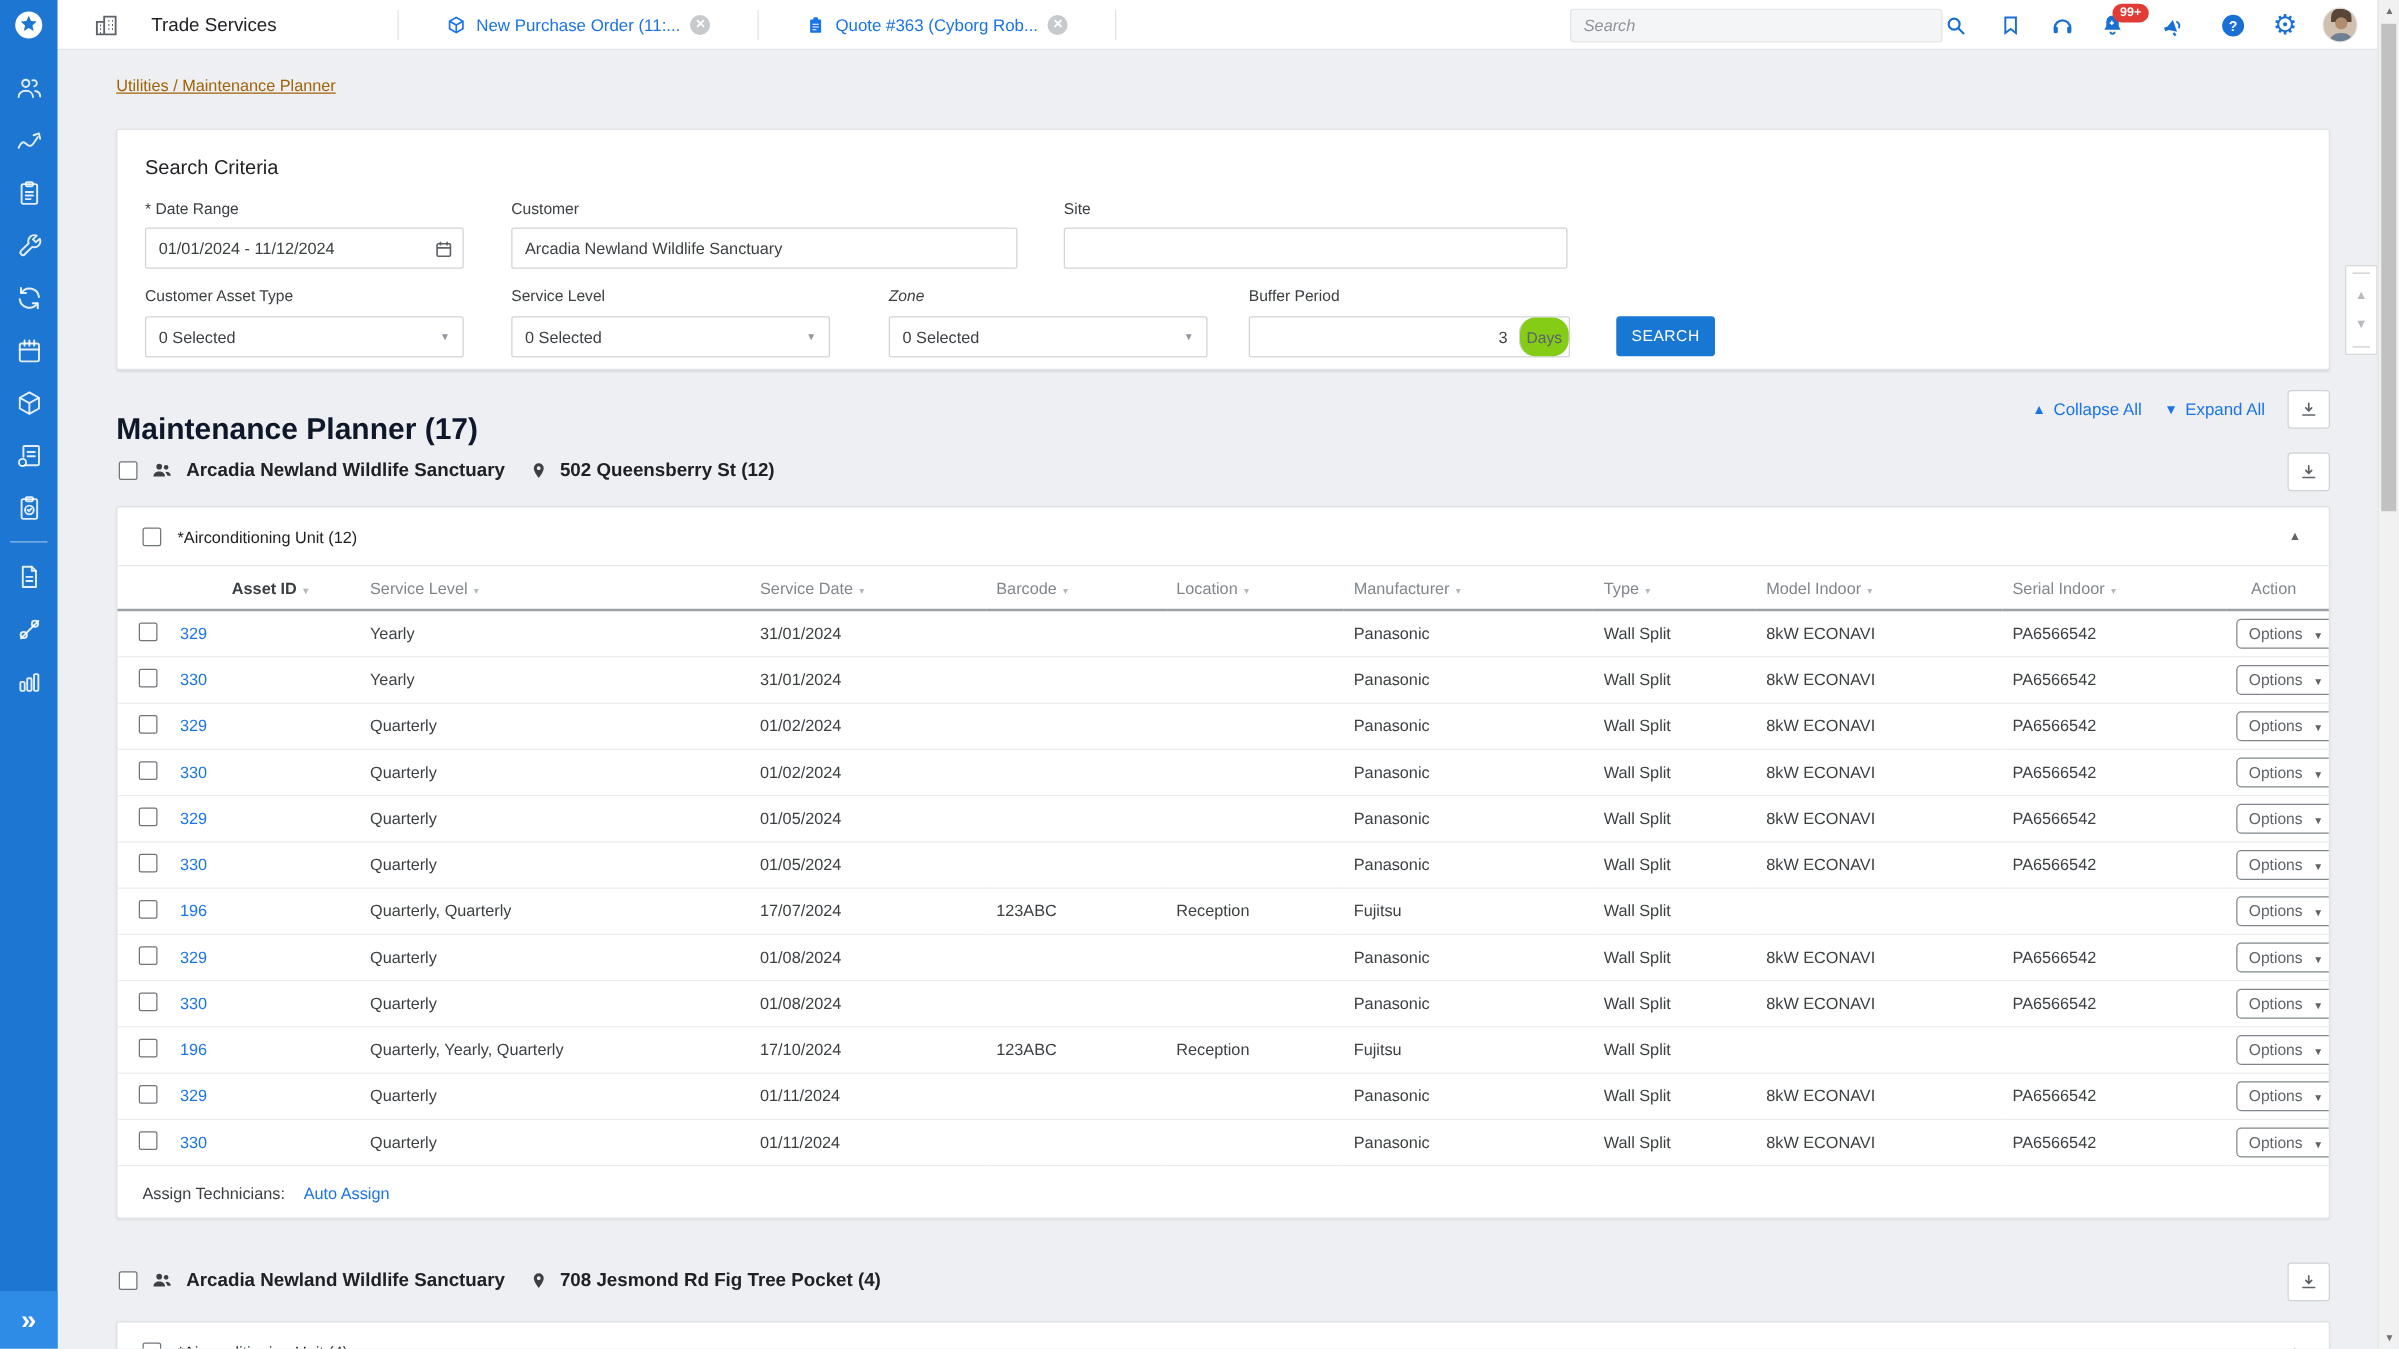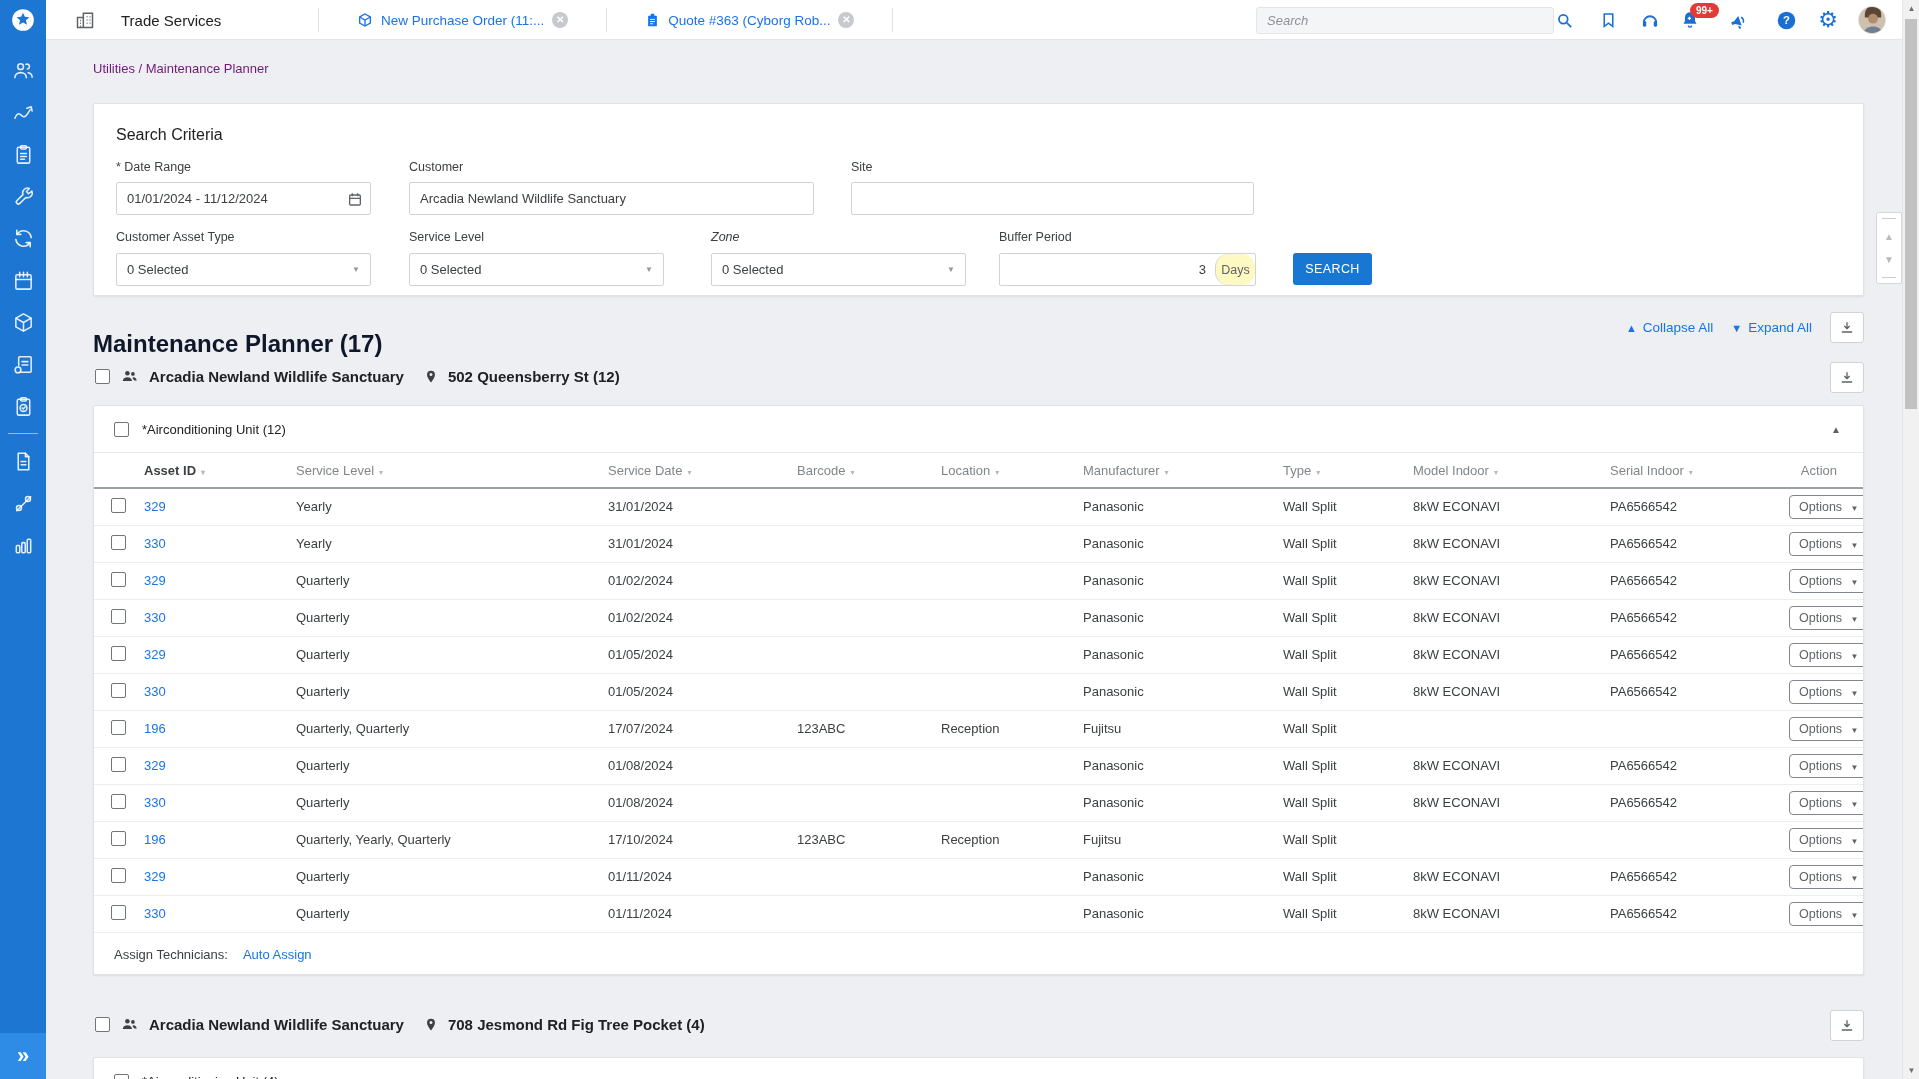--- a/index.html
+++ b/index.html
@@ -29,35 +29,35 @@
   .side-item { width:46px; height:42px; display:flex; align-items:center; justify-content:center; color:rgba(255,255,255,0.88); cursor:pointer; }
   .side-divider { width:30px; height:1px; background:rgba(255,255,255,0.5); margin:6px 0; }
   .expand-btn { position:absolute; left:0; bottom:0; width:46px; height:46px; background:#2e8ce6; color:#fff; display:flex; align-items:center; justify-content:center; font-size:22px; font-weight:bold; cursor:pointer; }
 
   
   .scrollbar { position:absolute; right:0; top:0; width:17px; height:1079px; background:#f1f1f1; border-left:1px solid #e4e4e4; z-index:6; }
   .sb-arrow { position:absolute; left:0; width:17px; height:17px; display:flex; align-items:center; justify-content:center; font-size:8px; color:#6f6f6f; cursor:pointer; }
   .sb-thumb { position:absolute; left:2px; top:19px; width:12px; height:390px; background:#c1c1c1; cursor:pointer; }
 
   
-  .breadcrumb { position:absolute; left:93px; top:61px; font-size:13px; color:#701a75; }
+  .breadcrumb { position:absolute; left:93px; top:61px; font-size:13px; color:#a16207;text-decoration:underline; }
 
   
   .card { position:absolute; background:#fff; border:1px solid #e0e2e5; border-radius:2px; box-shadow:0 1px 2px rgba(0,0,0,0.08); }
   .sc-card { left:93px; top:103px; width:1771px; height:193px; }
   .sc-title { position:absolute; left:22px; top:22px; font-size:16px; color:#202124; }
   .fld-label { position:absolute; font-size:12.5px; color:#3c4043; }
   .inp { position:absolute; height:33px; background:#fff; border:1px solid #d0d3d7; border-radius:2px; font-size:13px; color:#3c4043; display:flex; align-items:center; }
   .inp input { width:100%; height:100%; border:0; outline:none; background:transparent; font-family:"Liberation Sans",sans-serif; font-size:13px; color:#3c4043; padding:0 10px; }
   .sel { justify-content:space-between; padding:0 10px; cursor:pointer; }
   .sel .chev { font-size:8px; color:#9097a0; }
   .cal-icon { position:absolute; right:7px; top:8px; width:16px; height:16px; color:#5f6368; cursor:pointer; }
   .buffer-wrap { position:absolute; left:905px; top:149px; width:257px; height:33px; border:1px solid #d0d3d7; border-radius:2px; display:flex; background:#fff; }
   .buffer-input { flex:1; border:0; outline:none; text-align:right; padding-right:9px; font-family:"Liberation Sans",sans-serif; font-size:13px; color:#3c4043; background:transparent; }
-  .buffer-addon { width:40px; background:#fef9c3; border-left:1px solid #d0d3d7; display:flex; align-items:center; justify-content:center; font-size:12.5px; color:#5f6368;border-radius:13px; }
+  .buffer-addon { width:40px; background:#84cc16; border-left:1px solid #d0d3d7; display:flex; align-items:center; justify-content:center; font-size:12.5px; color:#5f6368;border-radius:13px; }
   .search-btn { position:absolute; left:1199px; top:149px; width:79px; height:32px; background:#1977d4; color:#fff; border:0; border-radius:3px; font-family:"Liberation Sans",sans-serif; font-size:12.5px; letter-spacing:0.4px; cursor:pointer; }
 
   
   .planner-title { position:absolute; left:93px; top:330px; font-size:24px; font-weight:bold; color:#0f172a; }
   .hdr-controls { position:absolute; top:312px; right:55px; display:flex; align-items:center; gap:18px; }
   .link-ctl { display:flex; align-items:center; gap:6px; color:#1a73e8; font-size:13.5px; cursor:pointer; }
   .tri { font-size:11px; }
   .dl-btn { width:34px; height:31px; background:#fff; border:1px solid #cfd2d6; border-radius:3px; display:flex; align-items:center; justify-content:center; color:#5f6368; cursor:pointer; }
 
   .group-hdr { position:absolute; left:95px; display:flex; align-items:center; gap:10px; }
@@ -68,21 +68,21 @@
   .cbx { display:inline-block; width:15px; height:15px; background:#fff; border:1.5px solid #70757a; border-radius:2px; cursor:pointer; flex:none; }
 
   
   .asset-card-1 { left:93px; top:405px; width:1771px; height:570px; }
   .asset-card-2 { left:93px; top:1057px; width:1771px; height:90px; }
   .subhdr { height:47px; display:flex; align-items:center; padding:0 22px 0 20px; border-bottom:1px solid #e6e8eb; }
   .subhdr-label { margin-left:13px; font-size:13px; font-weight:normal; color:#202124; }
   .panel-arrow { margin-left:auto; font-size:10px; color:#5f6368; cursor:pointer; }
   table.asset-table { width:100%; border-collapse:collapse; table-layout:fixed; }
   .asset-table thead th { height:35px; font-size:13px; font-weight:400; color:#80868b; text-align:left; padding:0 0 0 8px; border-bottom:2px solid #9aa0a6; white-space:nowrap; }
-  .asset-table thead th.th-dark { color:#3c4043; font-weight:bold; }
+  .asset-table thead th.th-dark { color:#3c4043; font-weight:bold;text-align:center; }
   .asset-table thead th.th-action { text-align:right; padding-right:26px; color:#80868b; }
   .asset-table thead .sort { font-size:8px; color:#b4b9be; margin-left:5px; }
   .asset-table tbody td { height:37px; font-size:13px; color:#3c4043; padding:0 0 0 8px; border-bottom:1px solid #ebedef; white-space:nowrap; overflow:hidden; }
   .asset-table tbody td.cell-sel { padding-left:17px; }
   .asset-table tbody td.cell-action { text-align:right; padding-right:14px; }
   .asset-link { color:#1a73e8; text-decoration:none; cursor:pointer; }
   .options-btn { height:24px; padding:0 9px; background:#fff; border:1px solid #80868b; border-radius:4px; color:#5f6368; font-family:"Liberation Sans",sans-serif; font-size:12.5px; cursor:pointer; }
   .options-btn .caret { font-size:8px; margin-left:5px; }
   .tbl-footer { height:43px; display:flex; align-items:center; padding-left:20px; font-size:13px; color:#3c4043; }
   .tbl-footer .auto-link { color:#1a73e8; margin-left:15px; cursor:pointer; }

